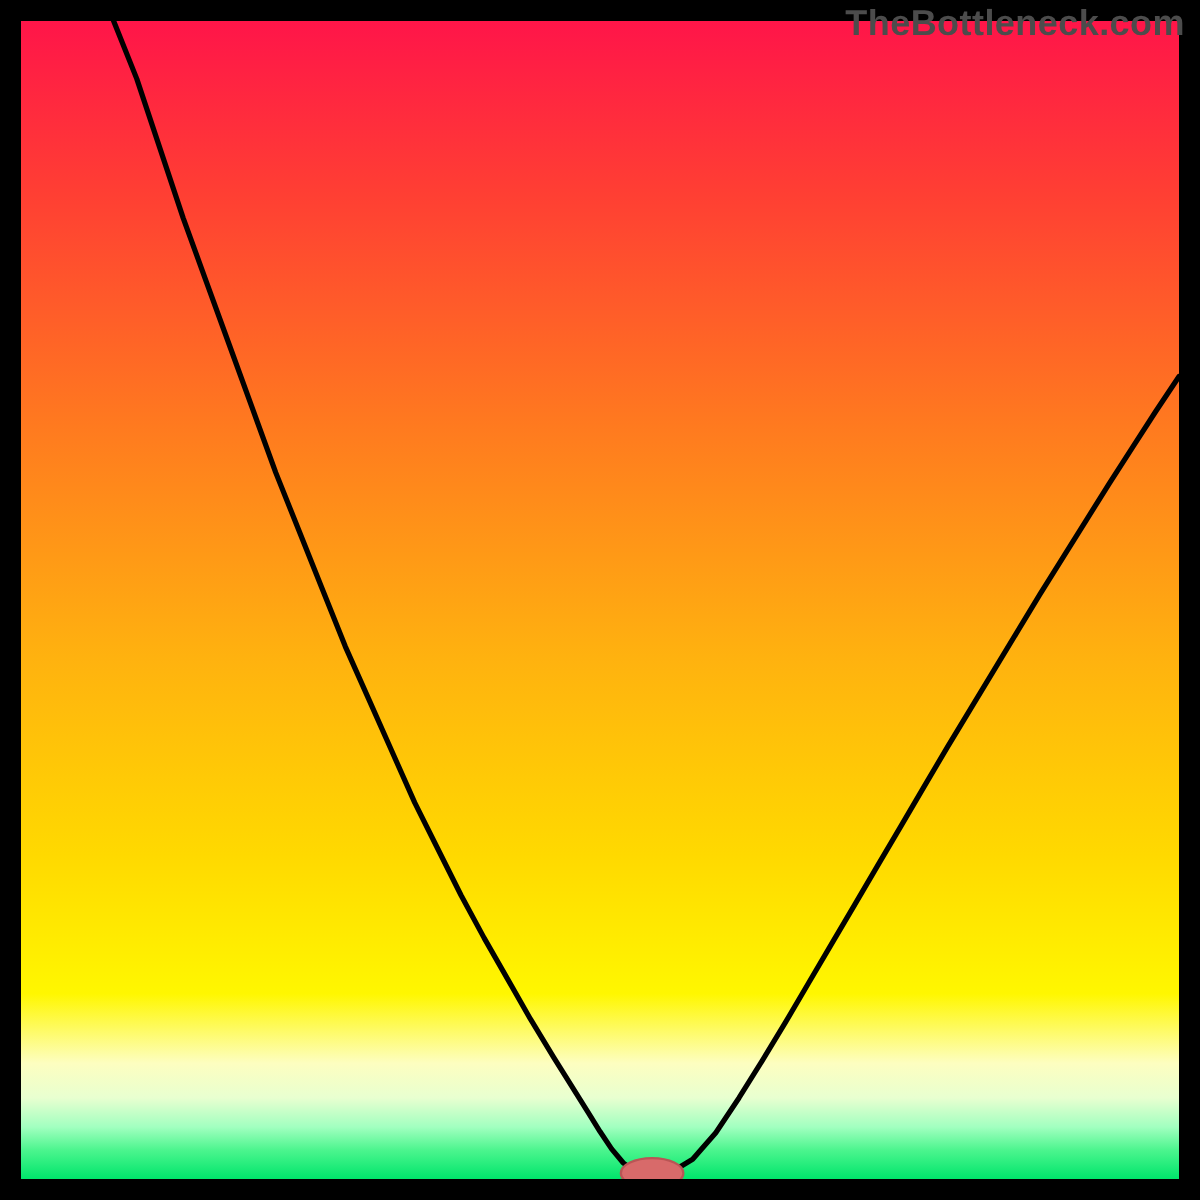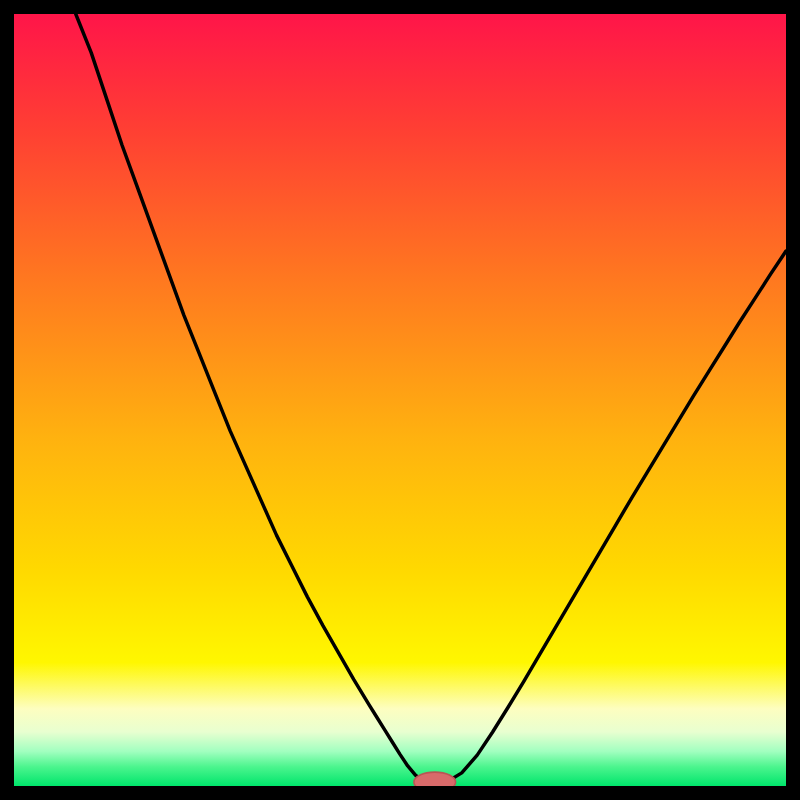--- a/index.html
+++ b/index.html
@@ -54,14 +54,15 @@
           <stop offset="95.5%" stop-color="#a2ffc0"></stop>
           <stop offset="97.5%" stop-color="#4cf58e"></stop>
           <stop offset="100%" stop-color="#00e56b"></stop>
         </linearGradient>
     </defs>
     <rect x="0" y="0" width="100" height="100" fill="url(#bg-grad)"></rect>
     <path id="curve-path" fill="none" stroke-width="0.45" stroke-linejoin="round" stroke-linecap="round" d="M8.000 0.000 L10.000 5.000 L12.000 11.000 L14.000 17.000 L16.000 22.500 L18.000 28.000 L20.000 33.500 L22.000 39.000 L24.000 44.000 L26.000 49.000 L28.000 54.000 L30.000 58.500 L32.000 63.000 L34.000 67.500 L36.000 71.500 L38.000 75.500 L40.000 79.200 L42.000 82.700 L44.000 86.200 L46.000 89.500 L47.000 91.100 L48.000 92.700 L49.000 94.300 L50.000 95.900 L51.000 97.400 L52.000 98.600 L53.000 99.400 L54.000 99.500 L56.000 99.500 L58.000 98.300 L60.000 96.000 L62.000 93.000 L64.000 89.800 L66.000 86.500 L68.000 83.100 L70.000 79.700 L72.000 76.300 L74.000 72.900 L76.000 69.500 L78.000 66.100 L80.000 62.700 L82.000 59.400 L84.000 56.100 L86.000 52.800 L88.000 49.500 L90.000 46.300 L92.000 43.100 L94.000 39.900 L96.000 36.800 L98.000 33.700 L100.000 30.700" stroke="#000000"></path>
     <ellipse id="marker" cx="54.5" cy="99.5" rx="2.7" ry="1.3" fill="#d86a6a" stroke="#b95555" stroke-width="0.2"></ellipse>
   </svg>
 
+  <div class="watermark">TheBottleneck.com</div>
 
 </div>
 
 </body></html>

